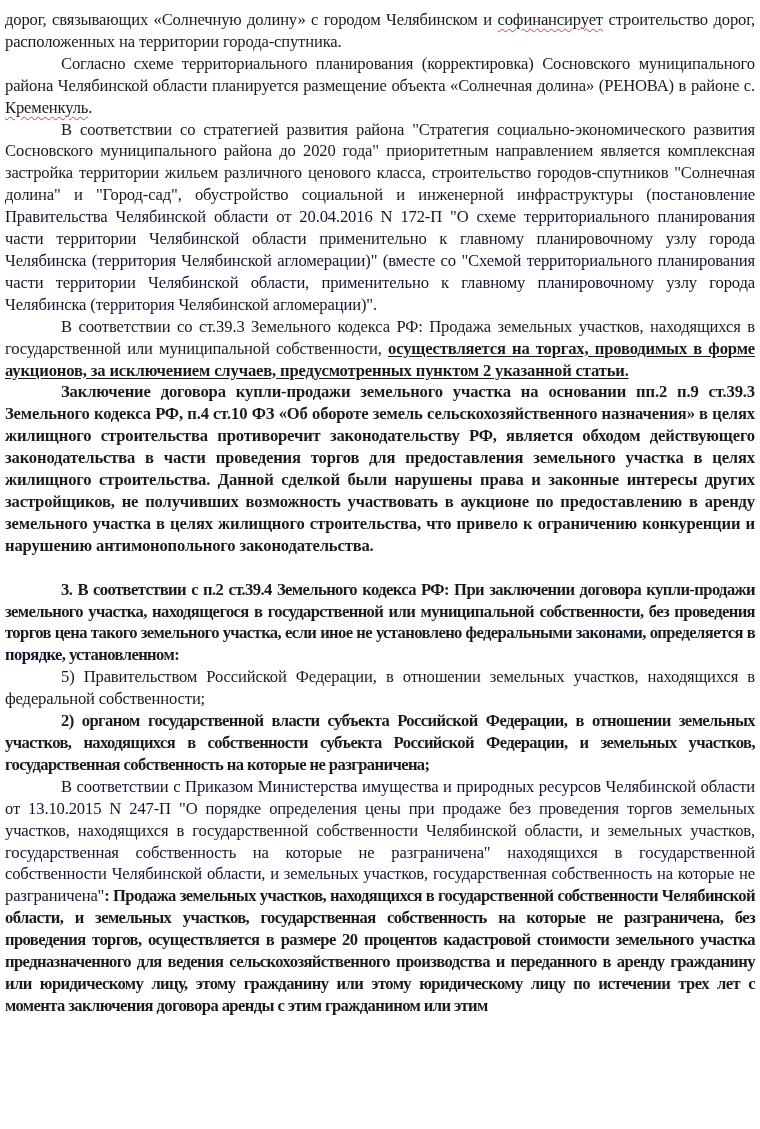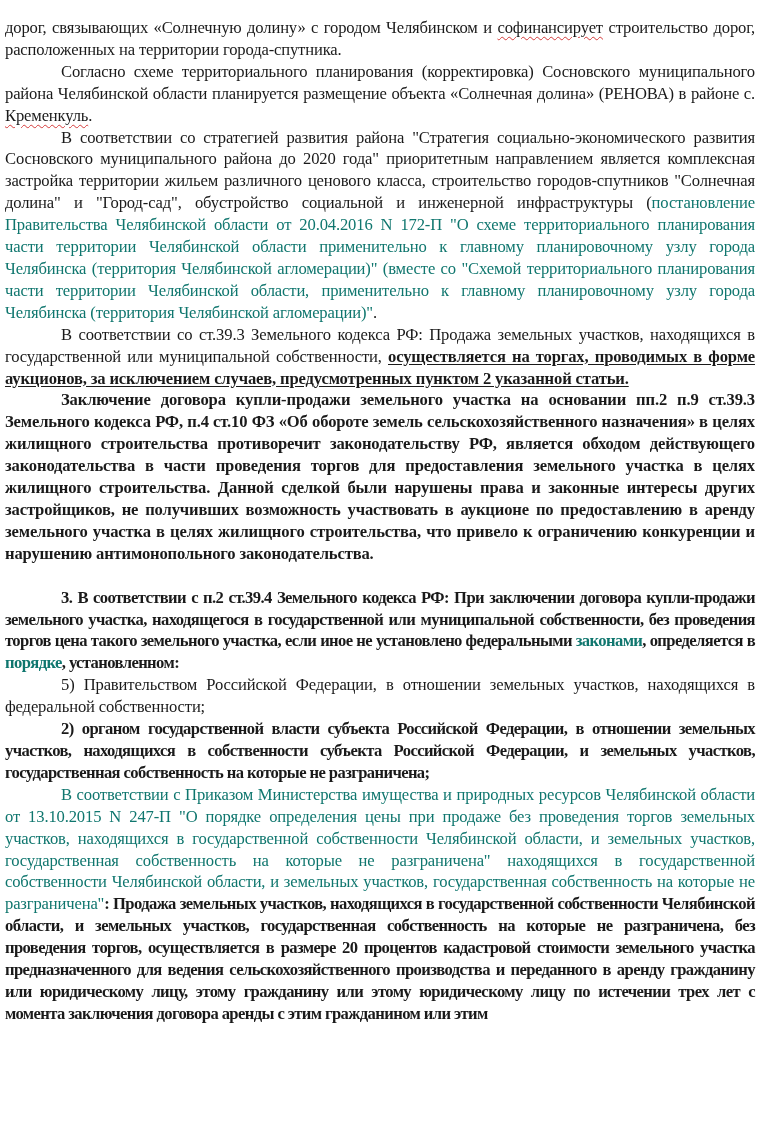--- a/index.html
+++ b/index.html
@@ -1,28 +1,28 @@
 <!DOCTYPE html>
 <html><head>
 <meta charset="utf-8">
 <style>
   html, body { margin: 0; padding: 0; background: #ffffff; }
   body {
     width: 760px; height: 1129px; overflow: hidden;
     font-family: "Liberation Serif", "DejaVu Serif", serif;
     font-size: 16.6px; color: #1a1a1a;
   }
-  .page { position: relative; padding: 16px 5px 0 5px; }
+  .page { position: relative; padding: 8px 5px 0 5px; }
   .p {
     margin: 0; line-height: 21.9px; text-align: justify;
     text-indent: 56px; letter-spacing: -0.15px; word-spacing: 0px;
   }
   .p.noindent { text-indent: 0; }
   .first { margin-top: 1px; }
-  .blue { color: #0f766e; }
+  .blue { color: #0f172a; }
   .b { font-weight: bold; }
   .u { text-decoration: underline; text-underline-offset: 2px; }
   .spell { text-decoration: underline wavy #d43a3a; text-decoration-thickness: 1px; text-underline-offset: 3px; }
   .gap { height: 22px; }
   .cond { letter-spacing: -0.6px; font-weight: bold; }
 </style>
 </head>
 <body>
 
 <div class="page">

